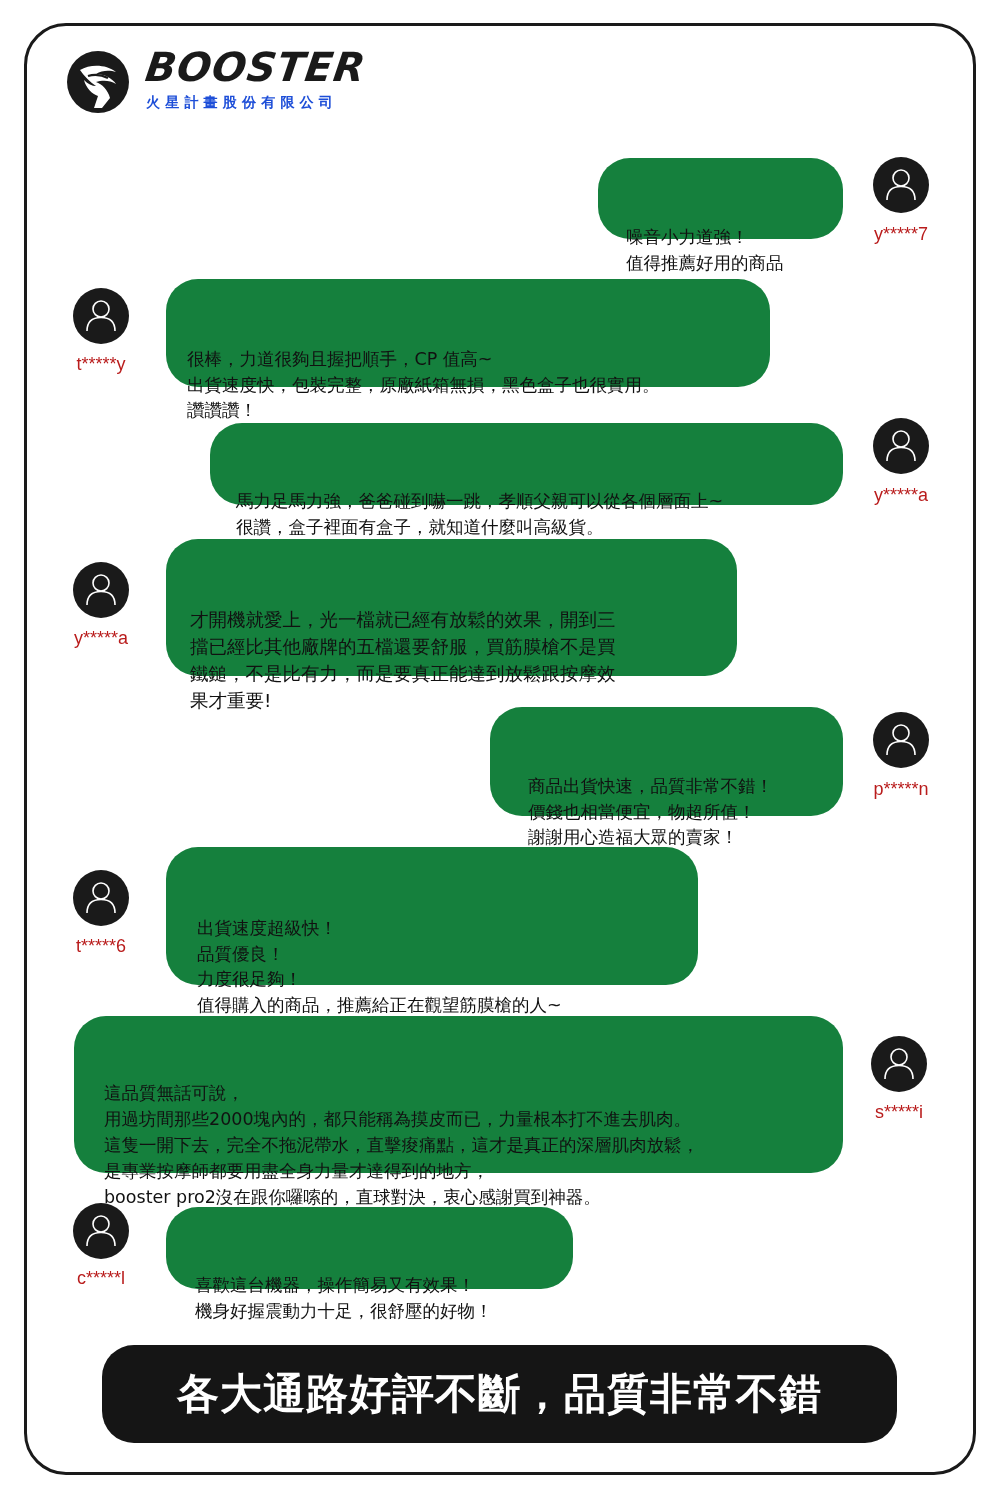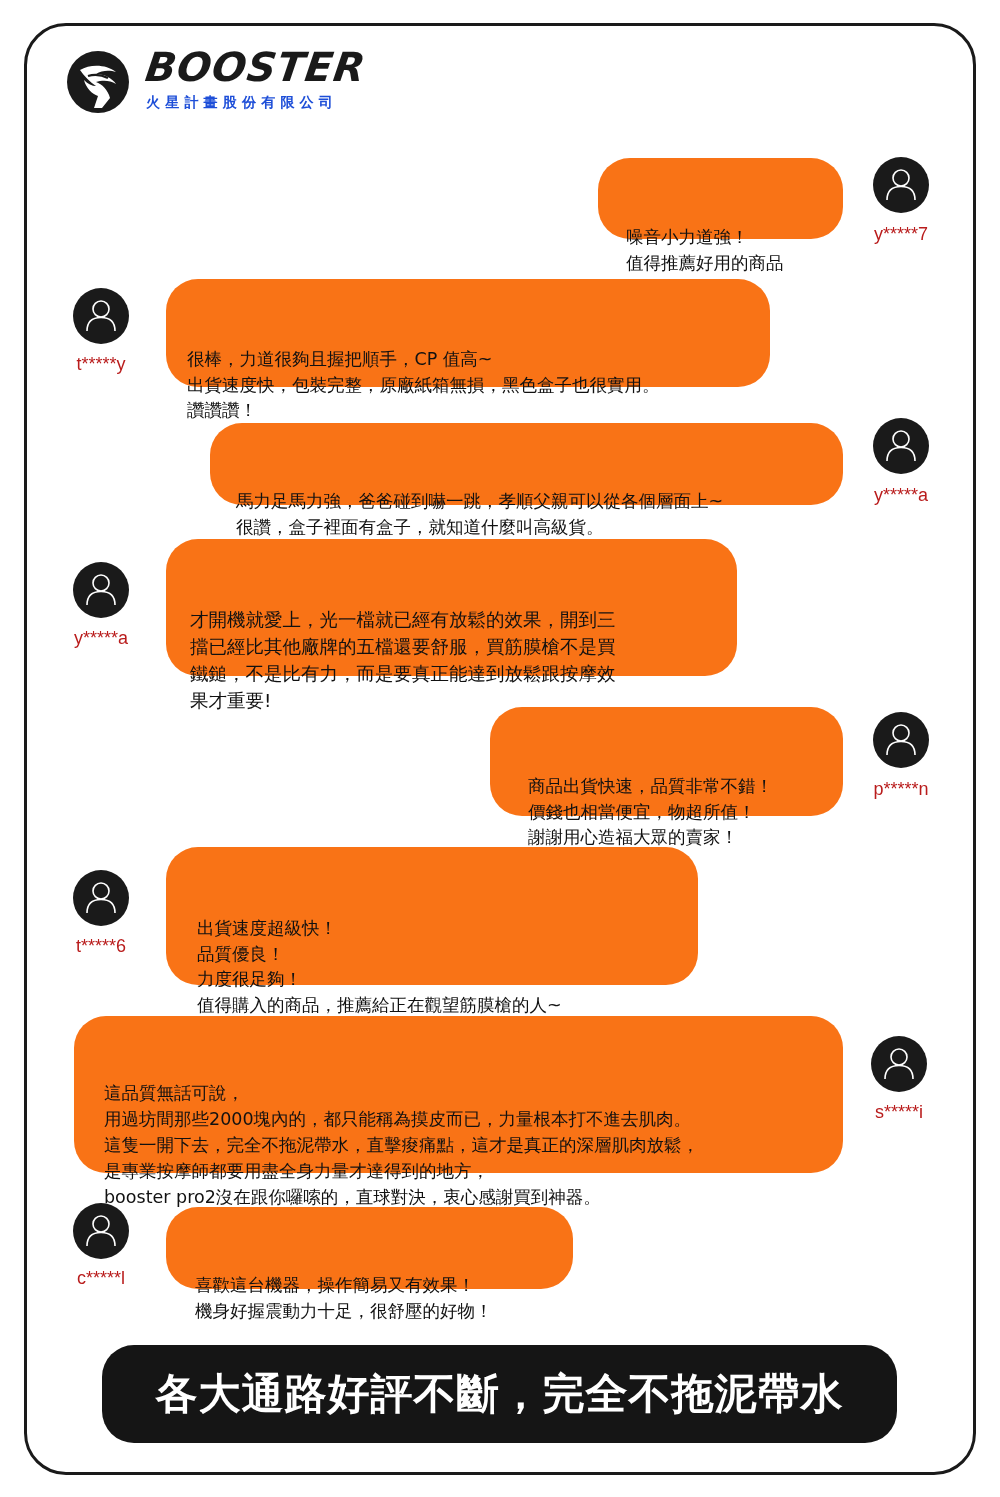--- a/index.html
+++ b/index.html
@@ -8,21 +8,21 @@
   .frame { position: absolute; left: 24px; top: 23px; width: 946px; height: 1446px;
            border: 3px solid #1a1a1a; border-radius: 42px; box-sizing: content-box; }
   .logo { position: absolute; left: 66px; top: 50px; height: 66px; }
   .logo-mark { position: absolute; left: 0; top: 0; width: 64px; height: 64px; }
   .logo-word { position: absolute; left: 80px; top: -6px; font-family: "DejaVu Sans", sans-serif;
                font-weight: 900; font-style: italic; font-size: 40px; letter-spacing: 1px;
                color: #1a1a1a; transform: skewX(-8deg); white-space: nowrap; }
   .logo-sub { position: absolute; left: 80px; top: 44px; font-size: 14px; font-weight: bold;
               letter-spacing: 5.2px; white-space: nowrap; color: #1d4ed8; }
 
-  .bubble { position: absolute; background: #f97316; border-radius: 32px;
+  .bubble { position: absolute; background: #15803d; border-radius: 32px;
             box-sizing: border-box; font-size: 17.5px; line-height: 25.5px;
             white-space: pre; color: #111; }
   .bubble .txt { display: block; }
   .avatar { position: absolute; width: 56px; height: 56px; border-radius: 50%; background: #1a1a1a; }
   .avatar svg { position: absolute; left: 0; top: 0; width: 56px; height: 56px; }
   .uname { position: absolute; font-size: 18px; color: #b91c1c; white-space: nowrap;
            text-align: center; width: 90px; font-family: "Liberation Sans", sans-serif; }
 
   .banner { position: absolute; left: 102px; top: 1345px; width: 795px; height: 98px;
             background: #151515; border-radius: 32px; display: flex; align-items: center;
@@ -143,14 +143,14 @@
       <path d="M14 43 C14 33, 20 29.5, 28 29.5 C36 29.5, 42 33, 42 43" stroke="#fff" stroke-width="1.6" fill="none"></path>
     </svg>
 </div>
 <div class="uname" style="left:56px; top:1268px;">c*****l</div>
 <div class="bubble" style="left:166px; top:1207px; width:407px; height:82px; padding:15px 0 0 29px;">
   <span class="txt">喜歡這台機器，操作簡易又有效果！
 機身好握震動力十足，很舒壓的好物！</span>
 </div>
 
 <div class="banner">
-  <span>各大通路好評不斷，完全不拖泥帶水</span>
+  <span>各大通路好評不斷，品質非常不錯</span>
 </div>
 
 </body></html>

